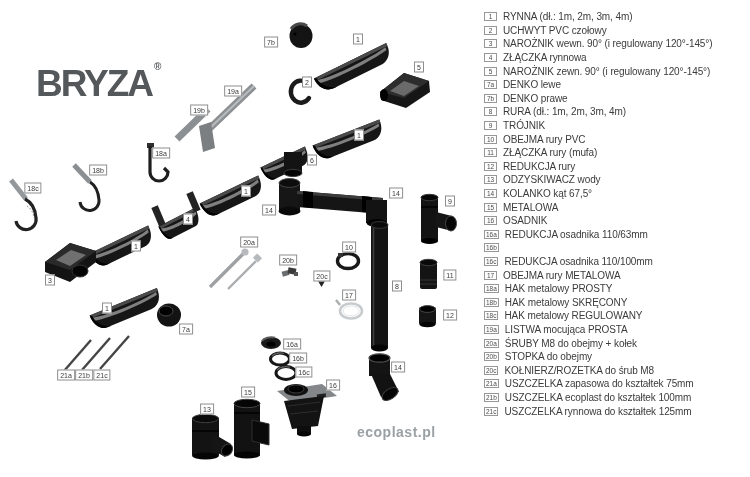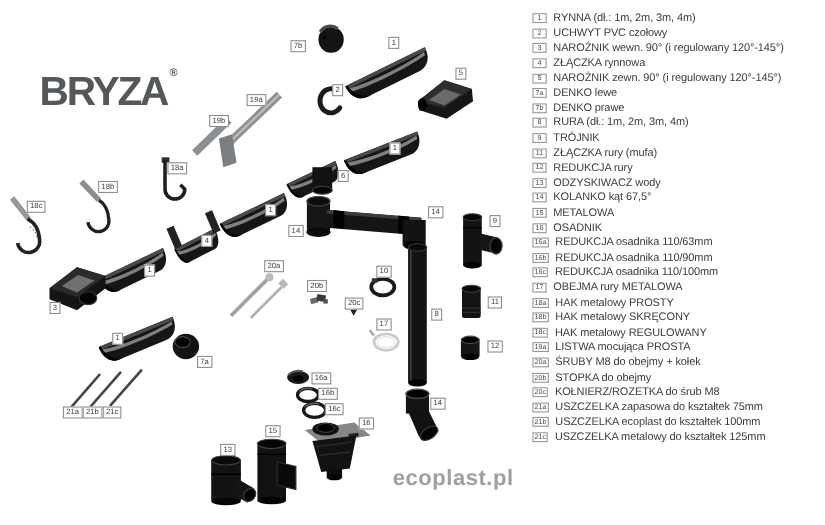--- a/index.html
+++ b/index.html
@@ -2,21 +2,21 @@
 <html><head>
 <meta charset="utf-8">
 <style>
   html,body{margin:0;padding:0;background:#fff;}
   body{width:750px;height:477px;overflow:hidden;font-family:"Liberation Sans",sans-serif;}
   .stage{position:relative;width:750px;height:477px;background:#ffffff;}
 
   .logo{position:absolute;left:36px;top:30px;font-weight:900;font-size:37px;letter-spacing:-2px;color:#54585b;line-height:1;white-space:nowrap;margin-top:32px;}
   .logo .reg{font-size:10px;font-weight:700;vertical-align:26px;letter-spacing:0;margin-left:2px;}
 
-  .website{position:absolute;left:357px;top:424px;font-size:20px;font-weight:700;color:#9aa0a4;letter-spacing:.5px;}
+  .website{position:absolute;left:357px;top:424px;font-size:14px;font-weight:700;color:#9aa0a4;letter-spacing:.5px;}
 
   #diagram-svg{position:absolute;left:0;top:0;}
 
   .callout{position:absolute;transform:translate(-50%,-50%);background:#fff;border:1px solid #8e8e8e;color:#3a3a3a;font-size:7px;line-height:9px;min-width:10px;padding:0 2px;text-align:center;box-sizing:border-box;font-weight:400;}
 
   #legend{position:absolute;left:484px;top:10px;width:264px;}
   .legend-row{display:flex;align-items:center;height:13.6px;gap:6px;}
   .tag{flex:0 0 auto;min-width:13px;height:9px;border:1px solid #979797;background:#fff;color:#4a4a4a;font-size:6.5px;line-height:8px;text-align:center;box-sizing:border-box;padding:0 1px;}
   .lbl{font-size:10px;color:#3b3b3b;white-space:nowrap;letter-spacing:-.1px;}
 </style>
@@ -305,20 +305,24 @@
       </div>
       <div class="legend-row">
         <span class="tag">8</span>
         <span class="lbl">RURA (dł.: 1m, 2m, 3m, 4m)</span>
       </div>
       <div class="legend-row">
         <span class="tag">9</span>
         <span class="lbl">TRÓJNIK</span>
       </div>
       <div class="legend-row">
+        <span class="tag">10</span>
+        <span class="lbl">OBEJMA rury PVC</span>
+      </div>
+      <div class="legend-row">
         <span class="tag">11</span>
         <span class="lbl">ZŁĄCZKA rury (mufa)</span>
       </div>
       <div class="legend-row">
         <span class="tag">12</span>
         <span class="lbl">REDUKCJA rury</span>
       </div>
       <div class="legend-row">
         <span class="tag">13</span>
         <span class="lbl">ODZYSKIWACZ wody</span>
@@ -334,21 +338,20 @@
       <div class="legend-row">
         <span class="tag">16</span>
         <span class="lbl">OSADNIK</span>
       </div>
       <div class="legend-row">
         <span class="tag">16a</span>
         <span class="lbl">REDUKCJA osadnika 110/63mm</span>
       </div>
       <div class="legend-row">
         <span class="tag">16b</span>
-        <span class="lbl">REDUKCJA osadnika 110/90mm</span>
       </div>
       <div class="legend-row">
         <span class="tag">16c</span>
         <span class="lbl">REDUKCJA osadnika 110/100mm</span>
       </div>
       <div class="legend-row">
         <span class="tag">17</span>
         <span class="lbl">OBEJMA rury METALOWA</span>
       </div>
       <div class="legend-row">
@@ -382,17 +385,17 @@
       <div class="legend-row">
         <span class="tag">21a</span>
         <span class="lbl">USZCZELKA zapasowa do kształtek 75mm</span>
       </div>
       <div class="legend-row">
         <span class="tag">21b</span>
         <span class="lbl">USZCZELKA ecoplast do kształtek 100mm</span>
       </div>
       <div class="legend-row">
         <span class="tag">21c</span>
-        <span class="lbl">USZCZELKA metalowy do kształtek 125mm</span>
+        <span class="lbl">USZCZELKA rynnowa do kształtek 125mm</span>
       </div>
     </div>
 
 </div>
 
 </body></html>

